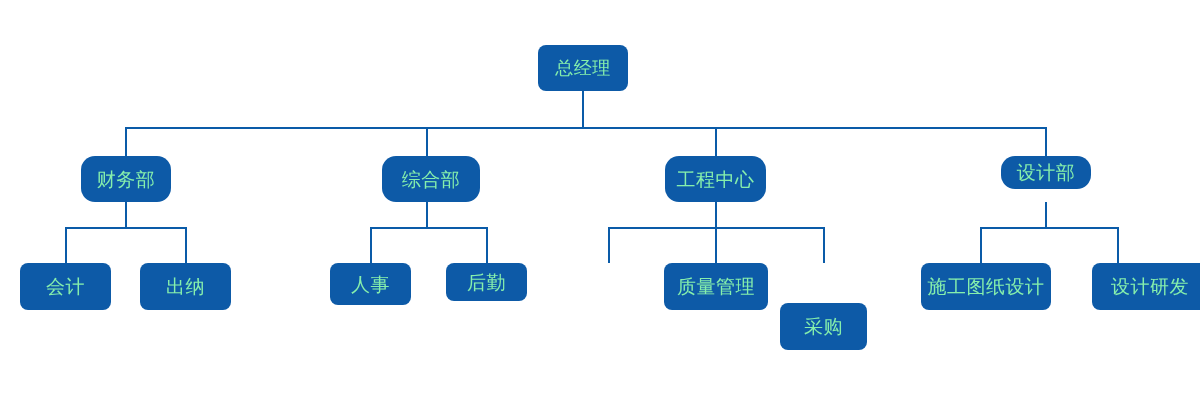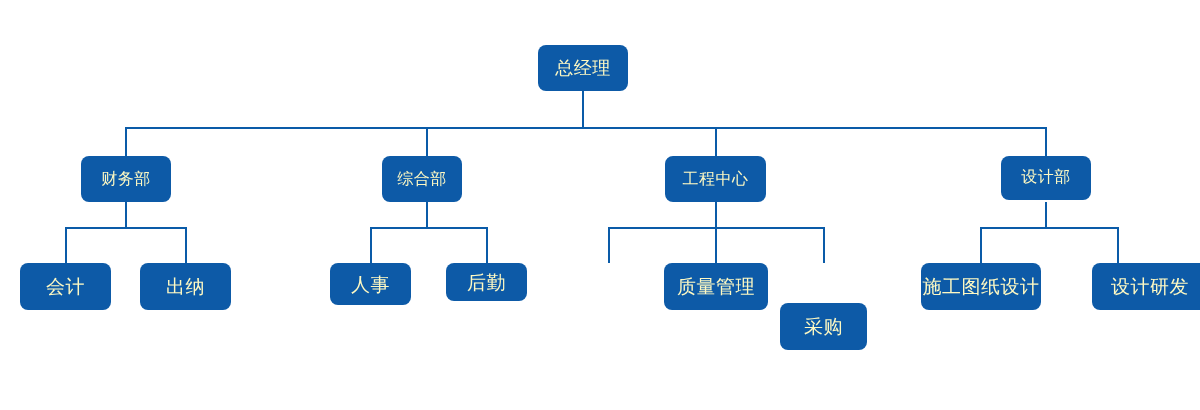--- a/index.html
+++ b/index.html
@@ -15,34 +15,34 @@
   }
   #org-chart {
     position: relative;
     width: 1200px;
     height: 410px;
   }
   .node {
     position: absolute;
     box-sizing: border-box;
     background: #0d5aa7;
-    color: #fef9c3;
+    color: #86efac;
     border-radius: 8px;
     display: flex;
     align-items: center;
     justify-content: center;
     font-size: 17px;
     line-height: 1;
     letter-spacing: 0.5px;
     white-space: nowrap;
     font-weight: 400;
     -webkit-font-smoothing: antialiased;
   }
   .node.root   { font-size: 18px; }
-  .node.level2 { font-size: 16px; }
+  .node.level2 { font-size: 19px; border-radius: 14px; }
   .node.level3 { font-size: 19px; }
 
   .conn {
     position: absolute;
     background: #0a5ba8;
   }
   .conn.v { width: 2px; }
   .conn.h { height: 2px; }
 </style>
 </head>
@@ -74,29 +74,29 @@
   <div class="conn v" style="left:823px; top:227px; height:36px;"></div>
 
   <div class="conn v" style="left:1045px; top:202px; height:26px;"></div>
   <div class="conn h" style="left:980px; top:227px; width:138px;"></div>
   <div class="conn v" style="left:980px; top:227px; height:36px;"></div>
   <div class="conn v" style="left:1117px; top:227px; height:36px;"></div>
 
   <div class="node root" style="left:538px; top:45px; width:90px; height:46px;">总经理</div>
 
   <div class="node level2" style="left:81px; top:156px; width:90px; height:46px;">财务部</div>
-  <div class="node level2" style="left:382px; top:156px; width:80px; height:46px;">综合部</div>
+  <div class="node level2" style="left:382px; top:156px; width:98px; height:46px;">综合部</div>
   <div class="node level2" style="left:665px; top:156px; width:101px; height:46px;">工程中心</div>
-  <div class="node level2" style="left:1001px; top:156px; width:90px; height:44px;font-family:Liberation Mono, monospace;">设计部</div>
+  <div class="node level2" style="left:1001px; top:156px; width:90px; height:33px;">设计部</div>
 
   <div class="node level3" style="left:20px; top:263px; width:91px; height:47px;">会计</div>
   <div class="node level3" style="left:140px; top:263px; width:91px; height:47px;">出纳</div>
 
   <div class="node level3" style="left:330px; top:263px; width:81px; height:42px;">人事</div>
   <div class="node level3" style="left:446px; top:263px; width:81px; height:38px;">后勤</div>
 
   <div class="node level3" style="left:664px; top:263px; width:104px; height:47px;">质量管理</div>
   <div class="node level3" style="left:780px; top:263px; width:87px; height:47px;margin-top:40px;">采购</div>
 
-  <div class="node level3" style="left:921px; top:263px; width:120px; height:47px;">施工图纸设计</div>
+  <div class="node level3" style="left:921px; top:263px; width:130px; height:47px;">施工图纸设计</div>
   <div class="node level3" style="left:1060px; top:263px; width:116px; height:47px;margin-left:32px;">设计研发</div>
 
 </div>
 
 </body></html>

